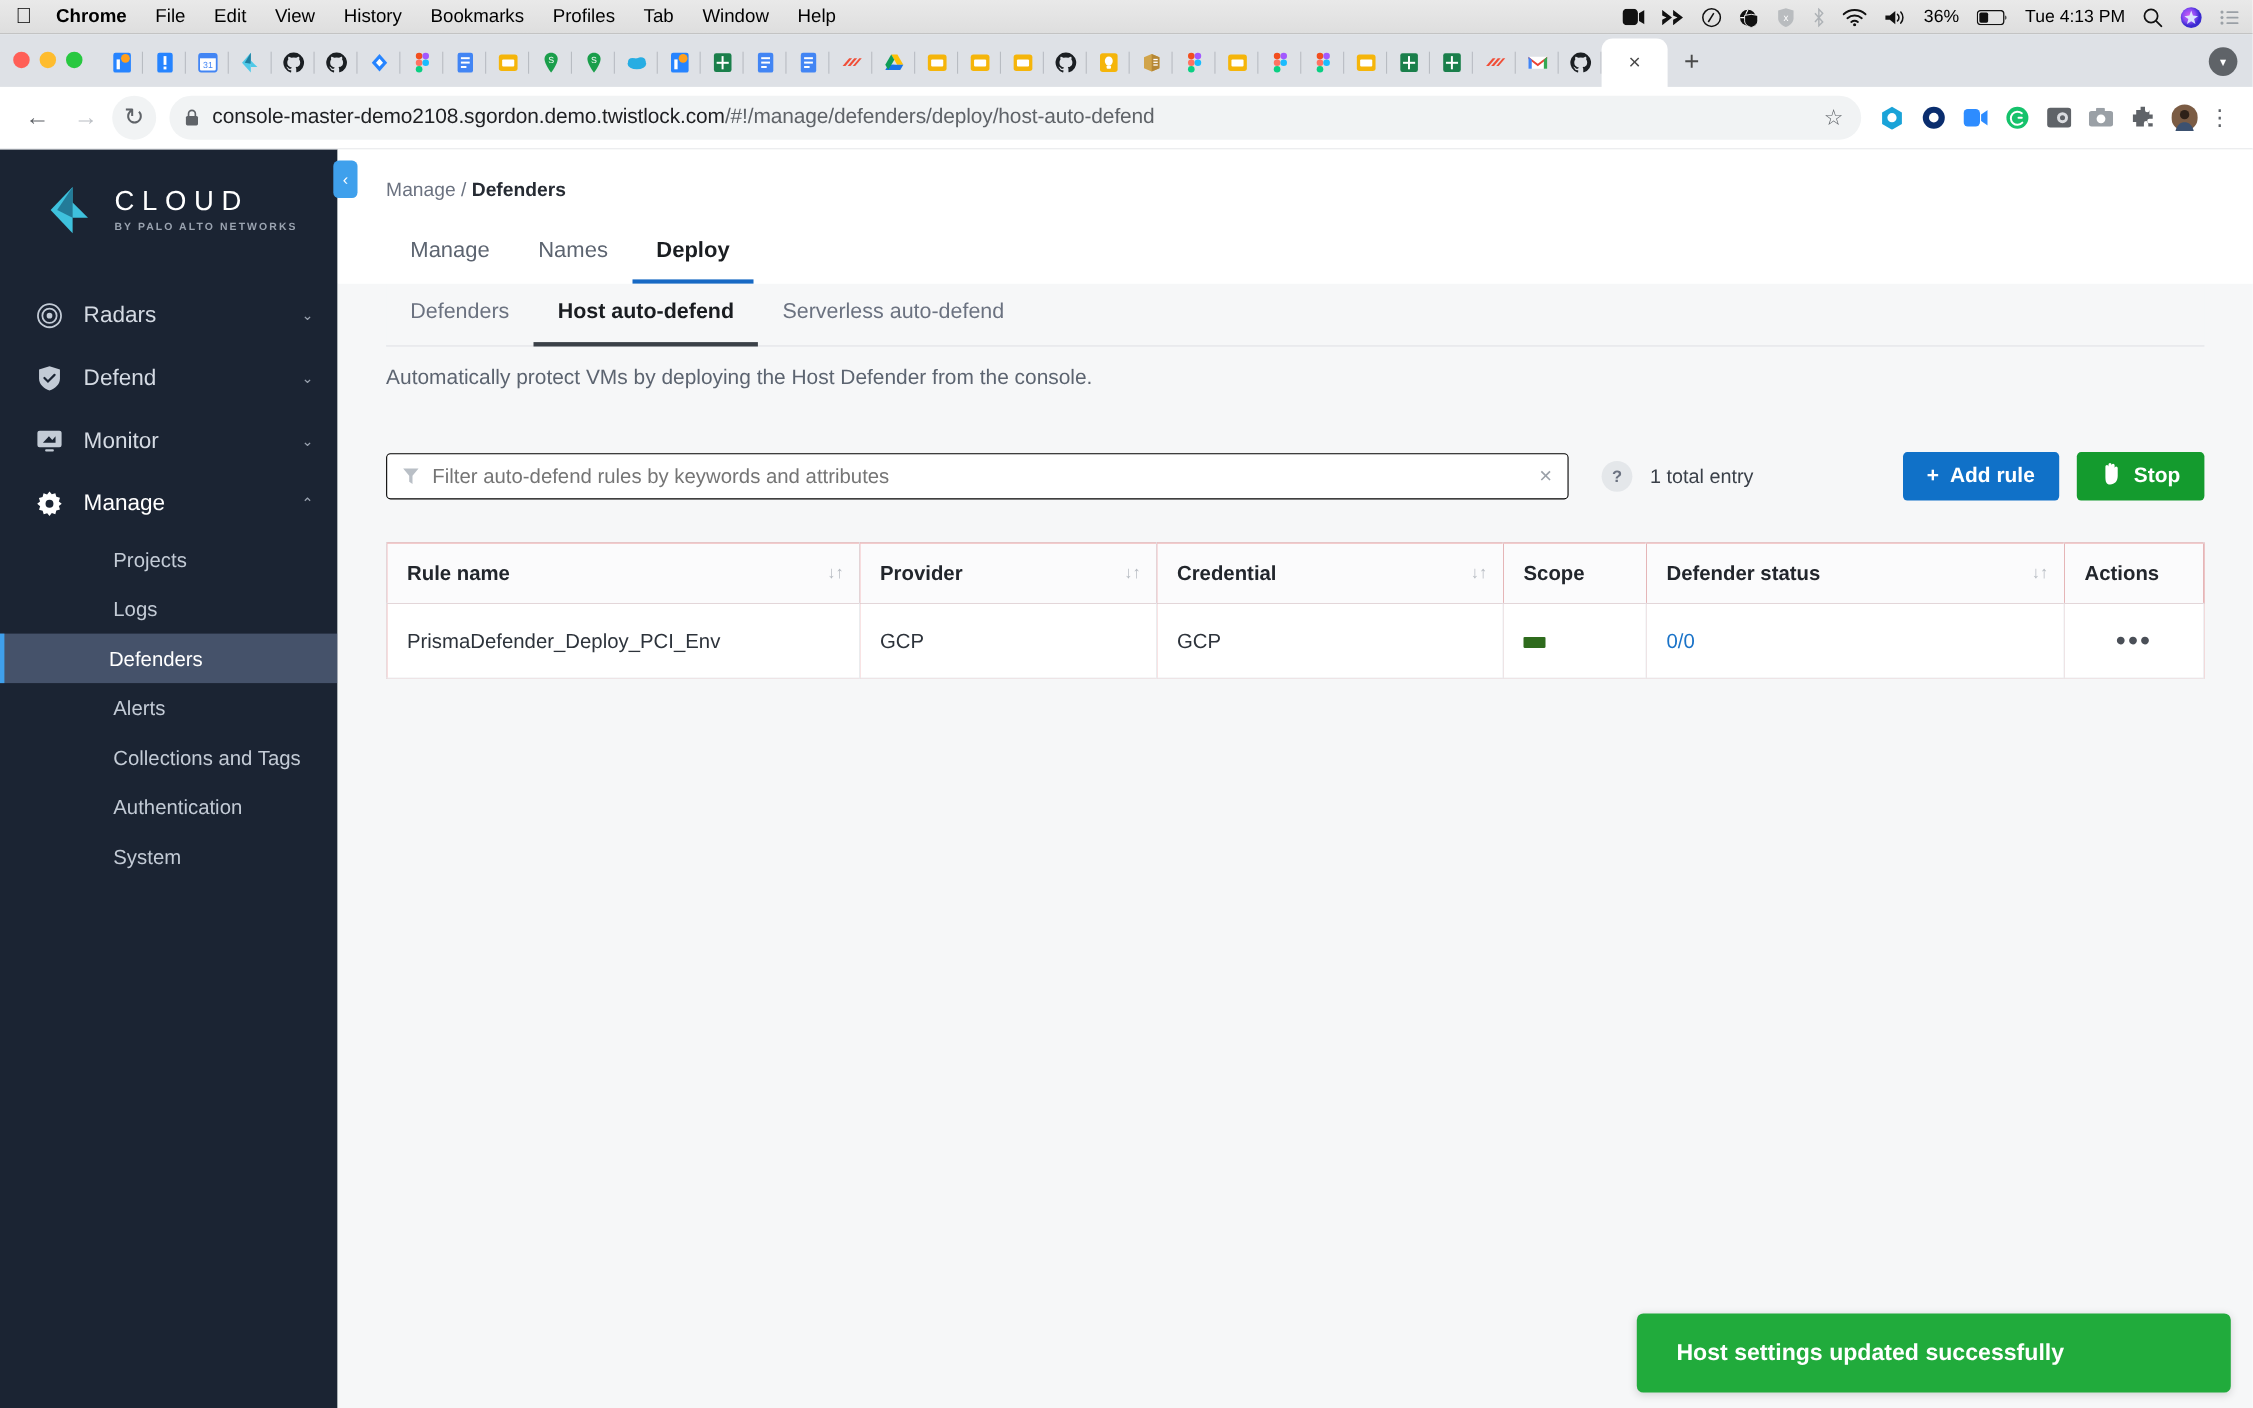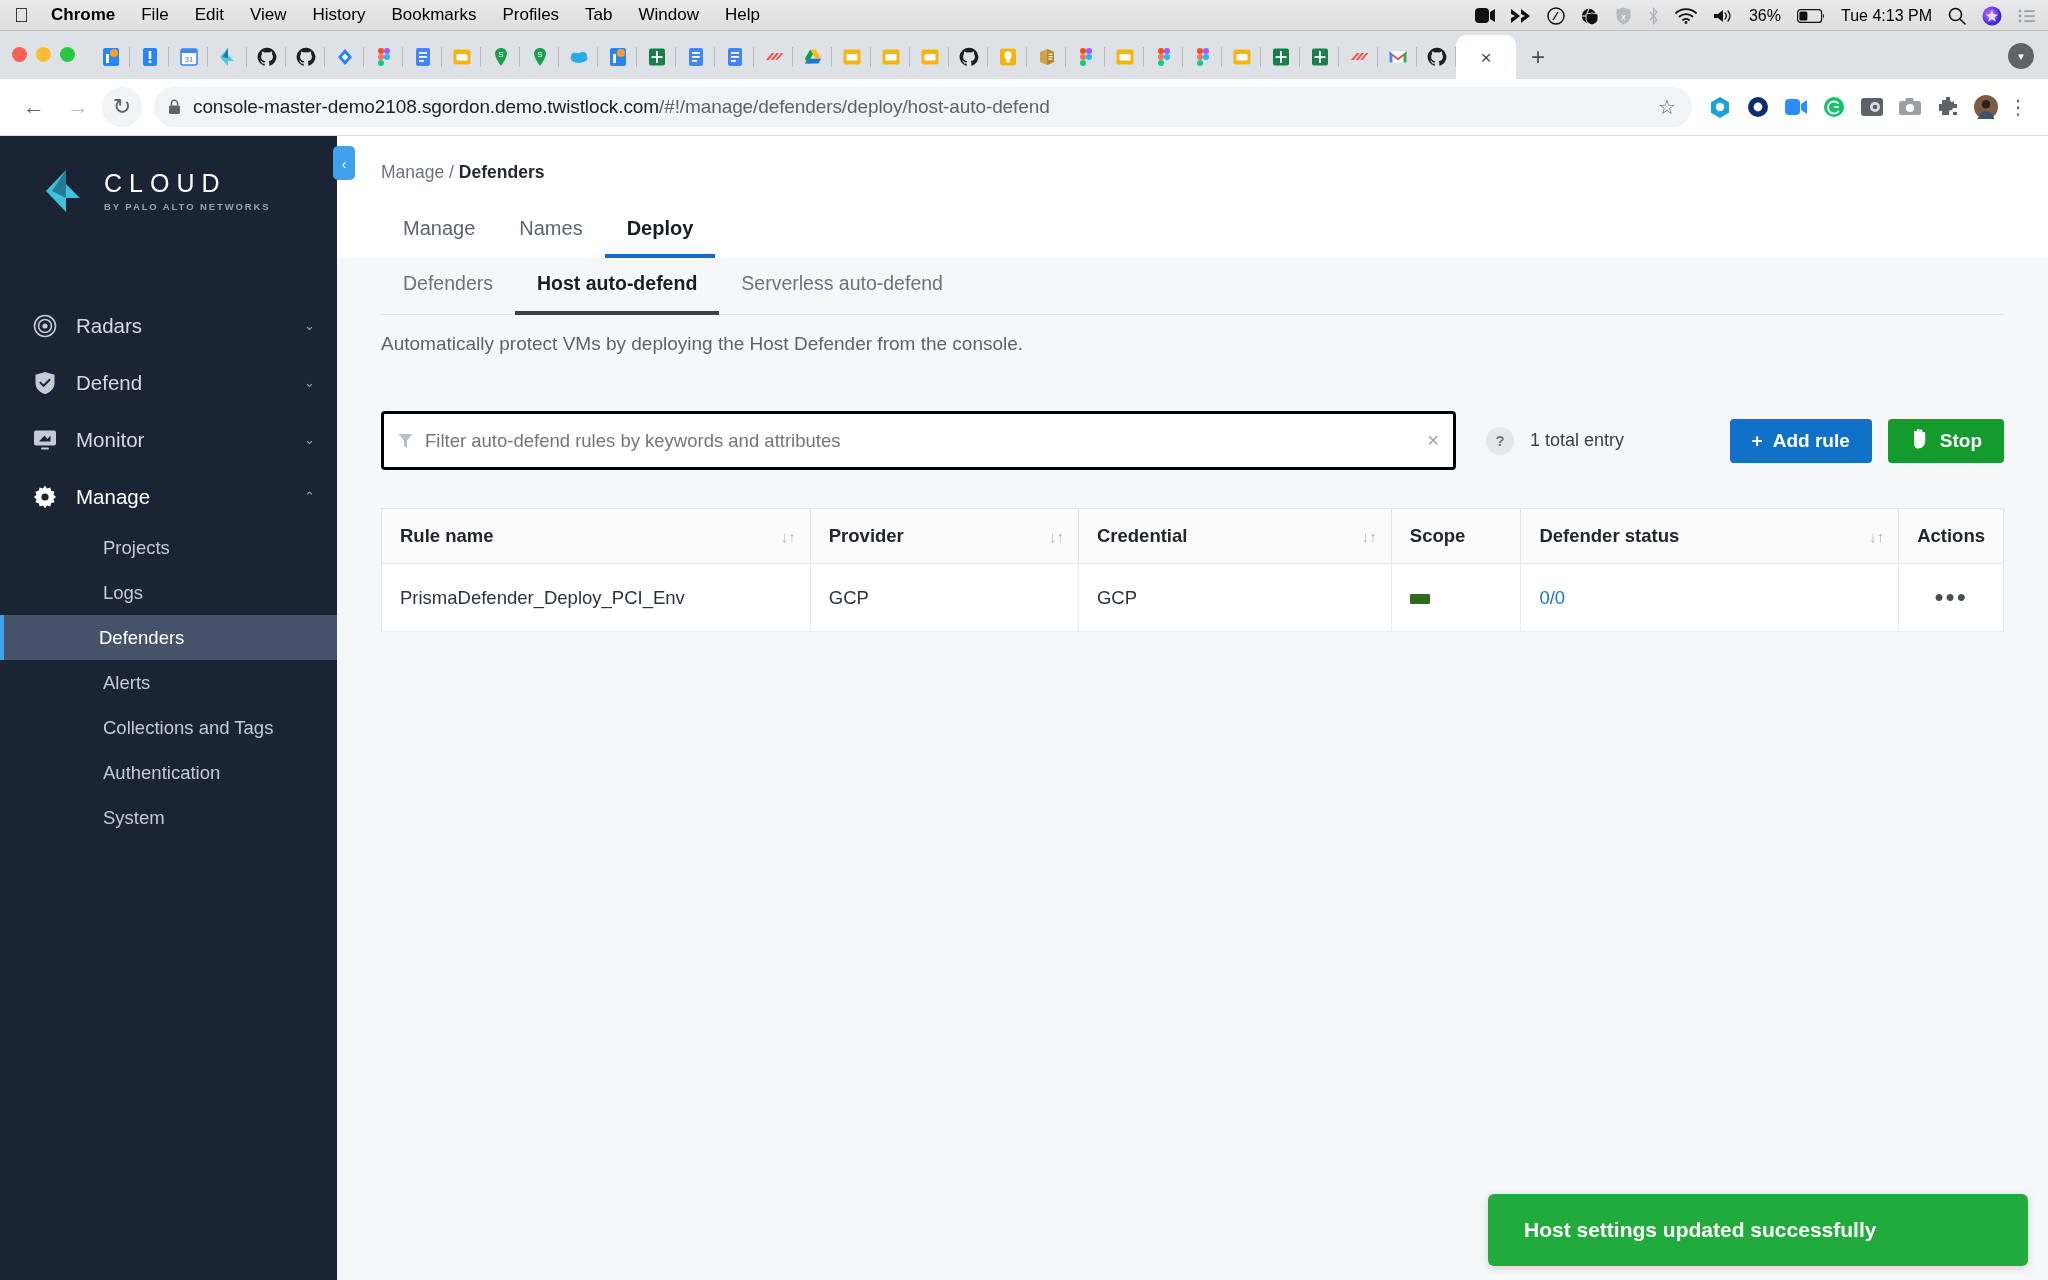--- a/index.html
+++ b/index.html
@@ -105,24 +105,23 @@
   }
   .ext-icons { display: flex; align-items: center; gap: 14px; padding-left: 6px; }
   .ext { width: 24px; height: 24px; display: flex; align-items: center; justify-content: center; }
   .kebab { font-size: 20px; color: #5f6368; letter-spacing: 0; padding: 0 6px; }
 
   
   .app { display: flex; width: 2048px; height: 1144px; background: #f6f7f8; position: relative; }
 
   
   .sidebar {
-    width: 337px; flex: none; background: #1b2433;
+    width: 307px; flex: none; background: #1b2433;
     display: flex; flex-direction: column;
     position: relative;
-    gap: 39px;
   }
   .logo-area { height: 110px; display: flex; align-items: center; padding-left: 44px; gap: 16px; }
   .logo-mark { width: 44px; height: 46px; flex: none; }
   .logo-txt-main {
     font-size: 25px; letter-spacing: 7px; color: #fff; font-weight: 400; line-height: 1.1;
   }
   .logo-txt-sub {
     font-size: 9.5px; letter-spacing: 1.9px; color: #9aa3b0; font-weight: bold; margin-top: 4px;
   }
   .collapse-btn {
@@ -192,22 +191,22 @@
     padding: 14px 22px 16px 22px; font-size: 19.5px; color: #6b7280;
     border-bottom: 4px solid transparent; margin-bottom: -1px; cursor: pointer; white-space: nowrap;
   }
   .stab.active { color: #1a1d21; font-weight: bold; border-bottom-color: #3b4148; }
 
   .page-title { font-size: 34px; font-weight: bold; color: #22262c; margin-top: 52px; letter-spacing: -0.3px; }
   .page-sub { font-size: 19px; color: #5c6470; margin-top: 18px; }
 
   .toolbar { display: flex; align-items: center; margin-top: 56px; gap: 0; }
   .filterbox {
-    flex: 0 0 1075px; height: 59px; background: #fff;
-    border: 3px solid #000000; border-radius: 4px;
+    flex: 0 0 1075px; height: 42px; background: #fff;
+    border: 1px solid #000000; border-radius: 4px;
     display: flex; align-items: center; padding: 0 14px;
   }
   .funnel { margin-right: 12px; display: flex; }
   .filter-ph { flex: 1; font-size: 18.5px; color: #a8aeb6; }
   .clear-x { color: #9aa0a8; font-size: 20px; padding-left: 10px; }
   .help-chip {
     width: 28px; height: 28px; border-radius: 50%; background: #e4e7ea;
     color: #6b7280; font-size: 15px; font-weight: bold;
     display: flex; align-items: center; justify-content: center;
     margin-left: 30px;

